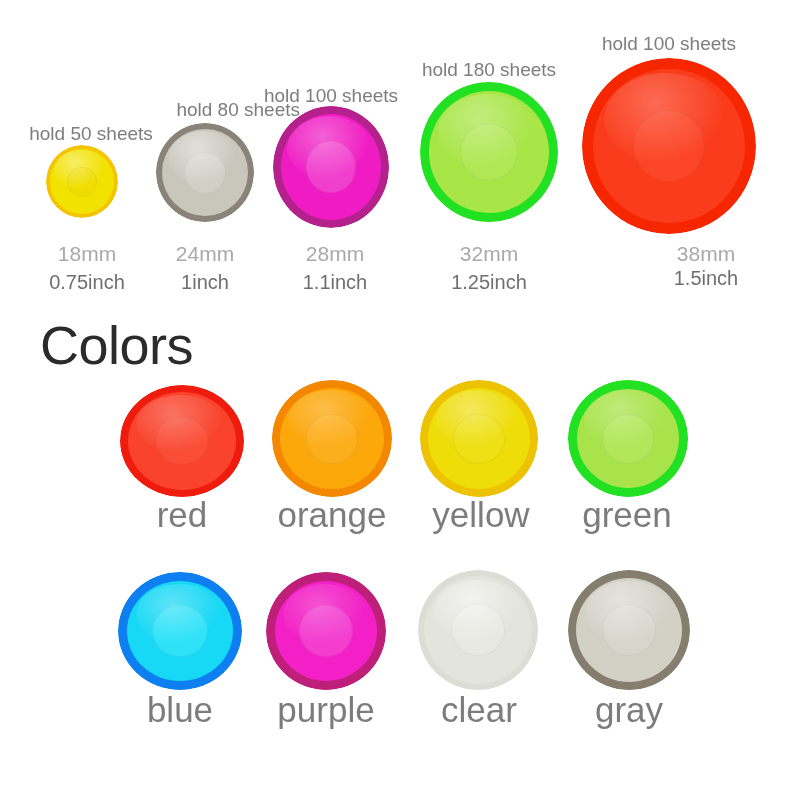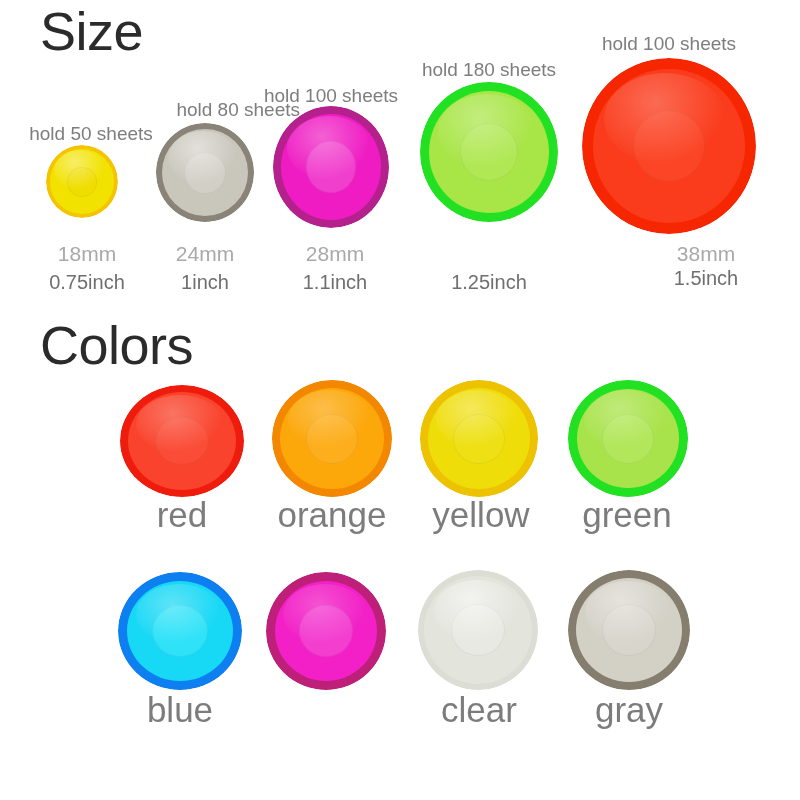--- a/index.html
+++ b/index.html
@@ -102,21 +102,20 @@
     text-align: center;
     line-height: 1;
     letter-spacing: 0px;
   }
 </style>
 </head>
 <body>
 
 <div class="stage">
 
-  <div id="heading-size" class="section-heading">Size</div>
 
   <div class="hold-label" style="left:-4px; top:124px; width:190px;">hold 50 sheets</div>
   <div class="disc" id="disc-18mm" style="left:46px; top:145px; width:72px; height:73px;">
     <div class="rim" style="background: rgb(245, 196, 0);"></div>
     <div class="face" style="inset: 4px; background: rgb(242, 226, 0);"></div>
     <div class="hub" style="width: 30px; height: 30px; background: rgb(240, 221, 0); border: 1px solid rgba(0, 0, 0, 0.05);"></div>
     <div class="sheen" style="left:8px; top:5px; width:52px; height:40px;
                 background:radial-gradient(ellipse at 40% 30%, rgba(255,255,255,0.40), rgba(255,255,255,0) 70%);"></div>
   </div>
   <div class="mm-label" style="left:-8px; top:243px; width:190px;">18mm</div>
@@ -145,20 +144,21 @@
   <div class="inch-label" style="left:240px; top:272px; width:190px;">1.1inch</div>
 
   <div class="hold-label" style="left:394px; top:60px; width:190px;">hold 180 sheets</div>
   <div class="disc" id="disc-32mm" style="left:420px; top:82px; width:138px; height:140px;">
     <div class="rim" style="background: rgb(34, 224, 34);"></div>
     <div class="face" style="inset: 9px; background: rgb(168, 229, 70);"></div>
     <div class="hub" style="width: 58px; height: 58px; background: rgb(176, 232, 85); border: 1px solid rgba(0, 0, 0, 0.05);"></div>
     <div class="sheen" style="left:18px; top:12px; width:98px; height:74px;
                 background:radial-gradient(ellipse at 42% 32%, rgba(255,255,255,0.30), rgba(255,255,255,0) 70%);"></div>
   </div>
+  <div class="mm-label" style="left:394px; top:243px; width:190px;">32mm</div>
   <div class="inch-label" style="left:394px; top:272px; width:190px;">1.25inch</div>
 
   <div class="hold-label" style="left:574px; top:34px; width:190px;">hold 100 sheets</div>
   <div class="disc" id="disc-38mm" style="left:582px; top:58px; width:174px; height:176px;">
     <div class="rim" style="background: rgb(246, 38, 0);"></div>
     <div class="face" style="inset: 11px; background: rgb(250, 60, 29);"></div>
     <div class="hub" style="width: 72px; height: 72px; background: rgb(251, 69, 38); border: 1px solid rgba(0, 0, 0, 0.05);"></div>
     <div class="sheen" style="left:22px; top:15px; width:122px; height:92px;
                 background:radial-gradient(ellipse at 42% 32%, rgba(255,255,255,0.24), rgba(255,255,255,0) 70%);"></div>
   </div>
@@ -212,20 +212,21 @@
   </div>
   <div class="color-label" style="left:85px; top:692px; width:190px;">blue</div>
 
   <div class="disc color-disc" id="swatch-purple" style="left:266px; top:572px; width:120px; height:118px;">
     <div class="rim" style="background: rgb(189, 31, 121);"></div>
     <div class="face" style="inset: 9px; background: rgb(242, 32, 198);"></div>
     <div class="hub" style="width: 54px; height: 52px; background: rgb(243, 62, 208); border: 1px solid rgba(0, 0, 0, 0.05);"></div>
     <div class="sheen" style="left:17px; top:12px; width:84px; height:60px;
                 background:radial-gradient(ellipse at 42% 34%, rgba(255,255,255,0.22), rgba(255,255,255,0) 70%);"></div>
   </div>
+  <div class="color-label" style="left:231px; top:692px; width:190px;">purple</div>
 
   <div class="disc color-disc" id="swatch-clear" style="left:418px; top:570px; width:120px; height:120px;">
     <div class="rim" style="background: rgb(220, 221, 213);"></div>
     <div class="face" style="inset: 6px; background: rgb(227, 228, 220);"></div>
     <div class="hub" style="width: 54px; height: 52px; background: rgb(232, 233, 226); border: 1px solid rgba(0, 0, 0, 0.05);"></div>
     <div class="sheen" style="left:16px; top:10px; width:86px; height:62px;
                 background:radial-gradient(ellipse at 42% 30%, rgba(255,255,255,0.55), rgba(255,255,255,0) 72%);"></div>
   </div>
   <div class="color-label" style="left:384px; top:692px; width:190px;">clear</div>
 

